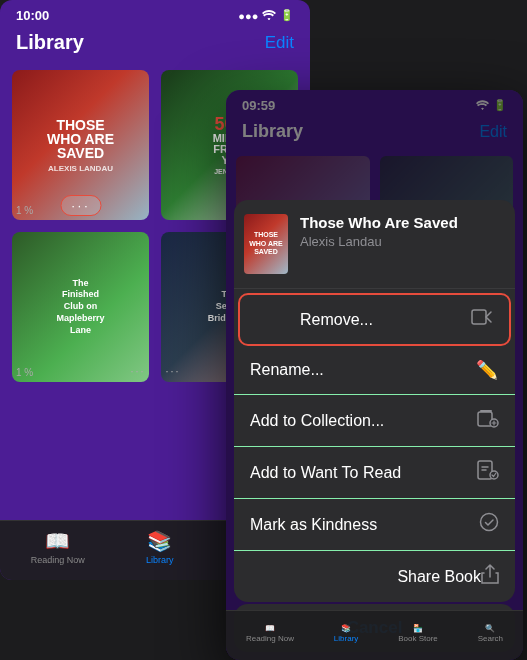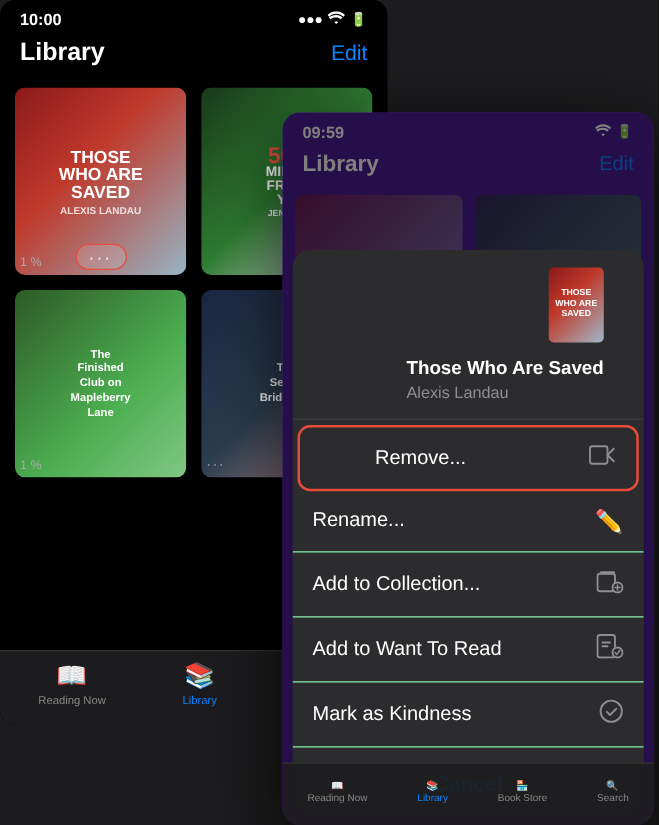--- a/index.html
+++ b/index.html
@@ -11,21 +11,21 @@
       background: #1c1c1e;
       position: relative;
     }
 
     
     .screen-back {
       position: absolute;
       top: 0; left: 0;
       width: 310px;
       height: 580px;
-      background: #000000;
+      background: #4c1d95;
       border-radius: 12px;
       overflow: hidden;
     }
 
     .screen-back .status-bar {
       display: flex;
       justify-content: space-between;
       align-items: center;
       padding: 8px 16px 4px;
       color: white;
@@ -240,25 +240,24 @@
       top: 110px;
       left: 8px;
       right: 8px;
       background: #2c2c2e;
       border-radius: 14px;
       overflow: hidden;
     }
 
     .context-book-header {
       display: flex;
-      align-items: flex-end;
+      align-items: flex-start;
       gap: 12px;
-      padding: 14px 32px;
+      padding: 14px 10px;
       border-bottom: 1px solid #3a3a3c;
-      flex-direction: column;
     }
 
     .context-book-cover {
       width: 44px;
       height: 60px;
       border-radius: 4px;
       background: linear-gradient(135deg, #8b1a1a 0%, #c0392b 40%, #a0b8c8 100%);
       flex-shrink: 0;
       display: flex;
       align-items: center;

